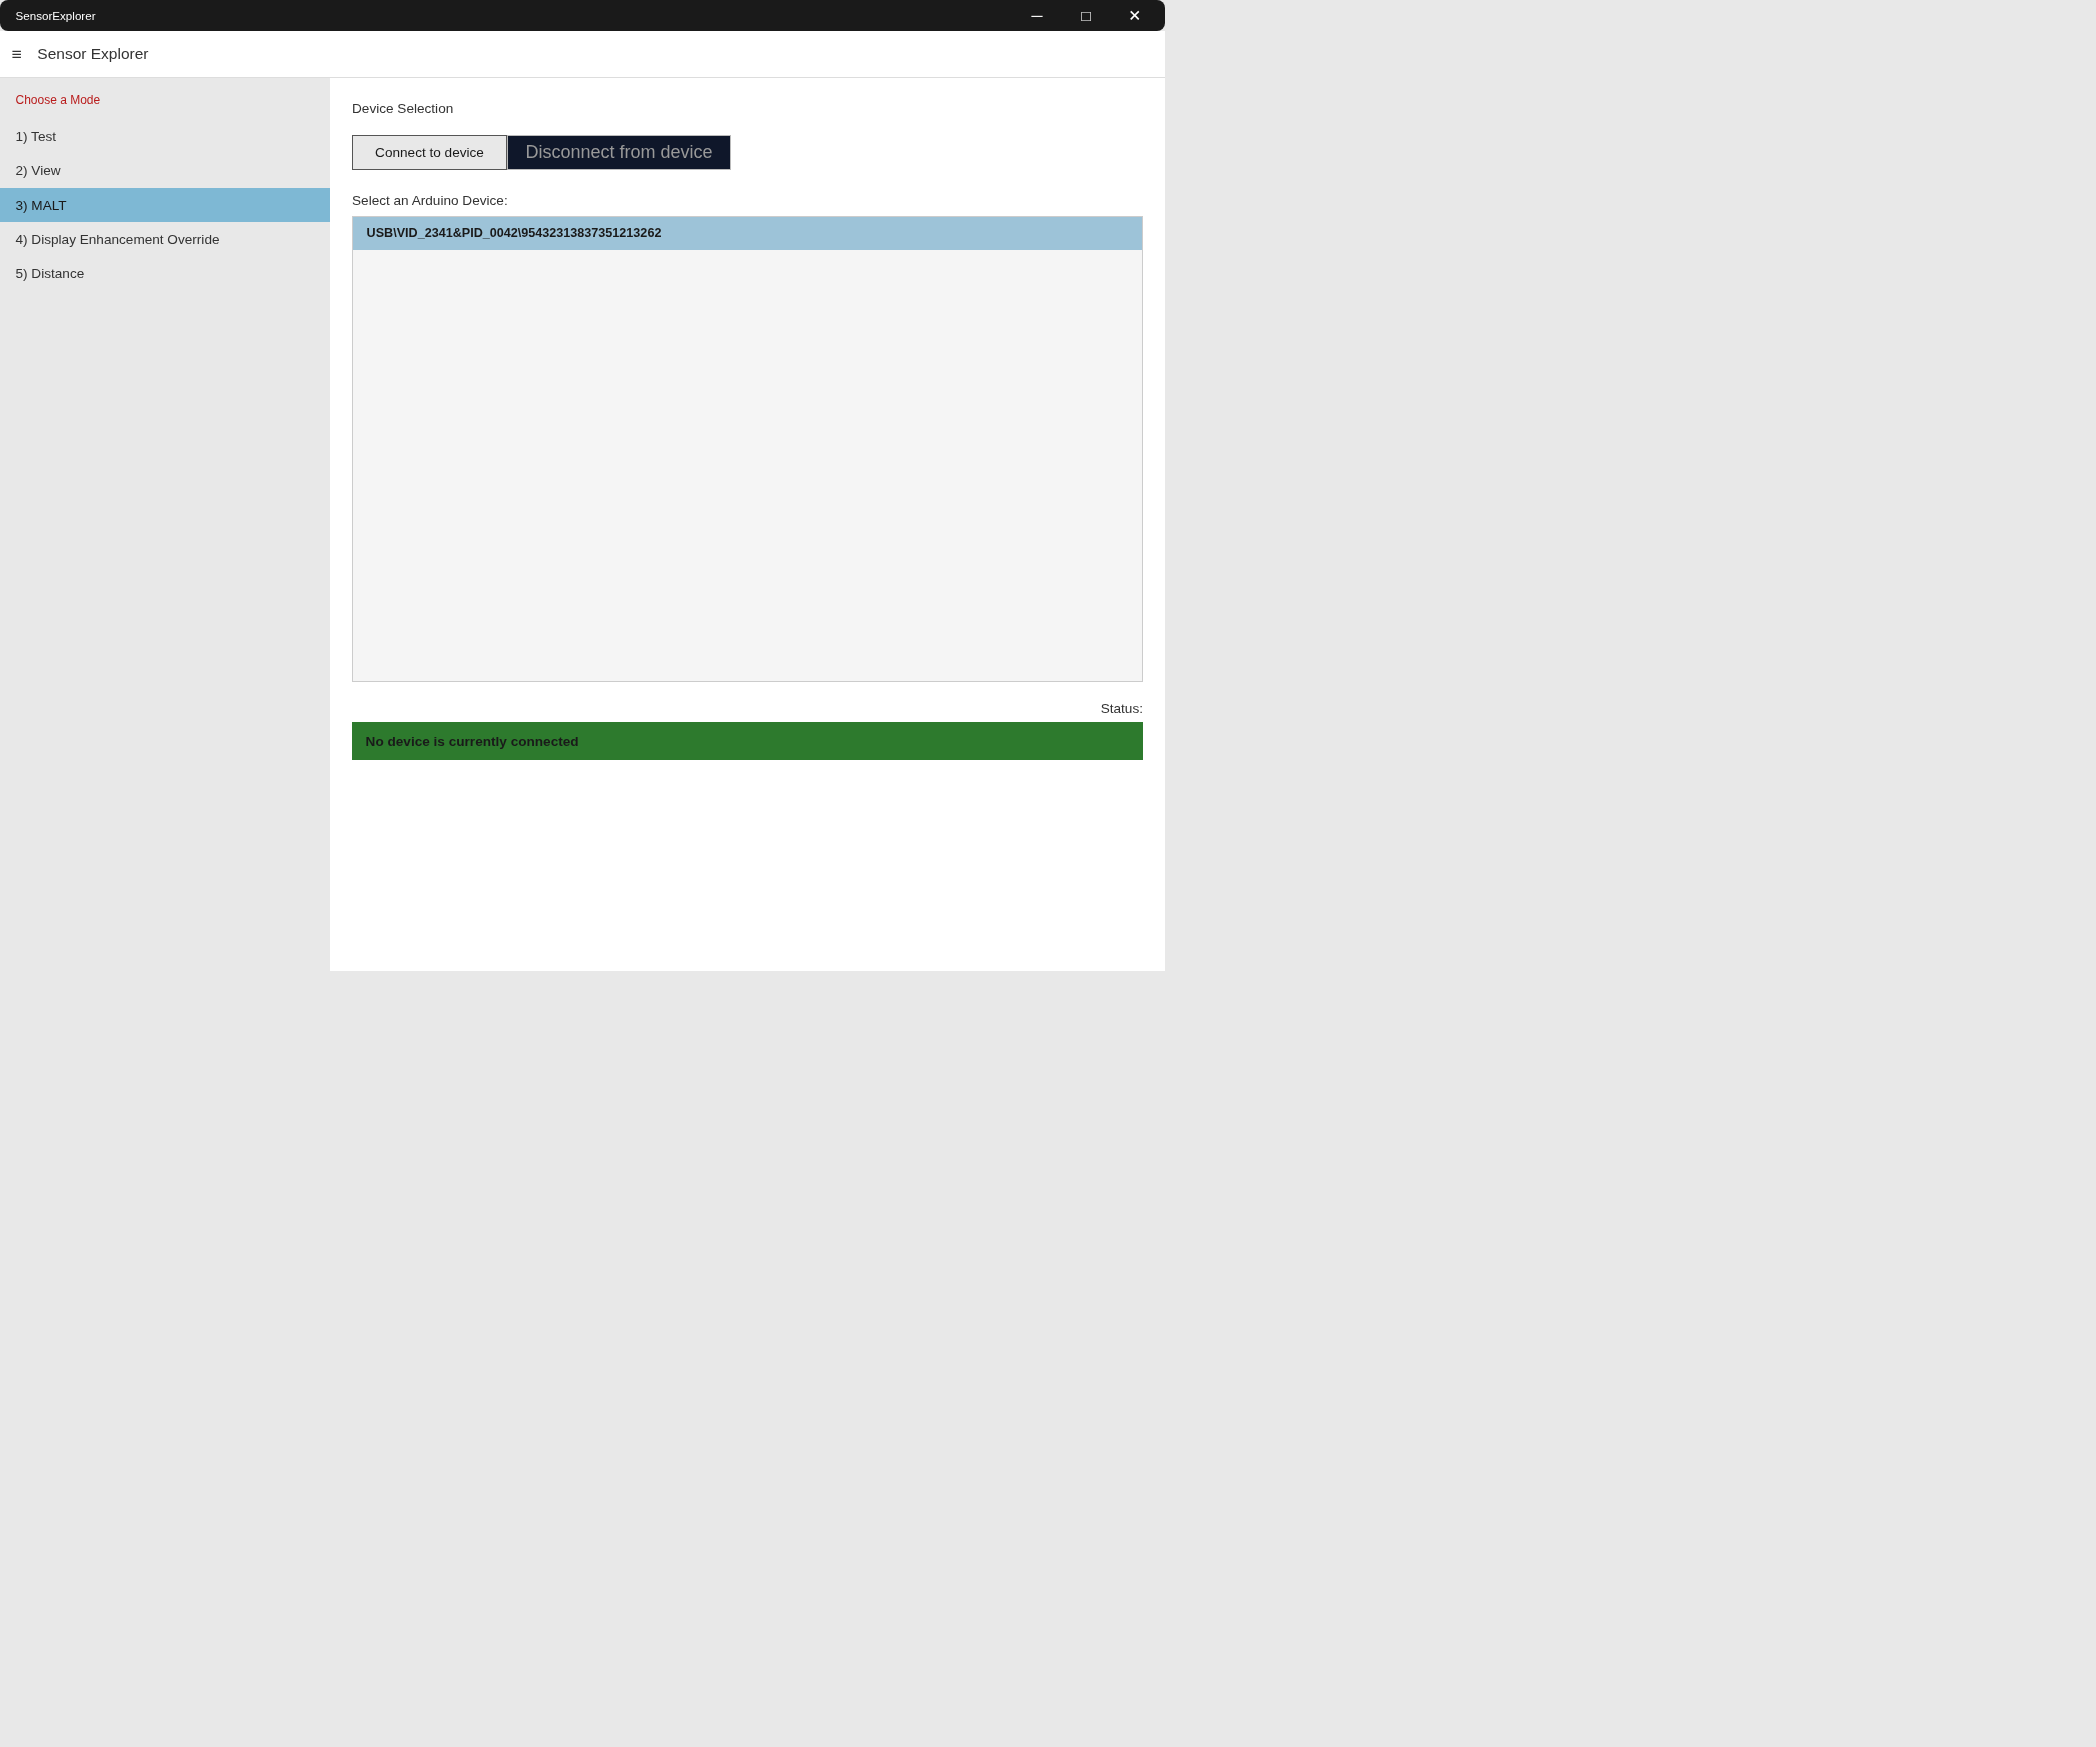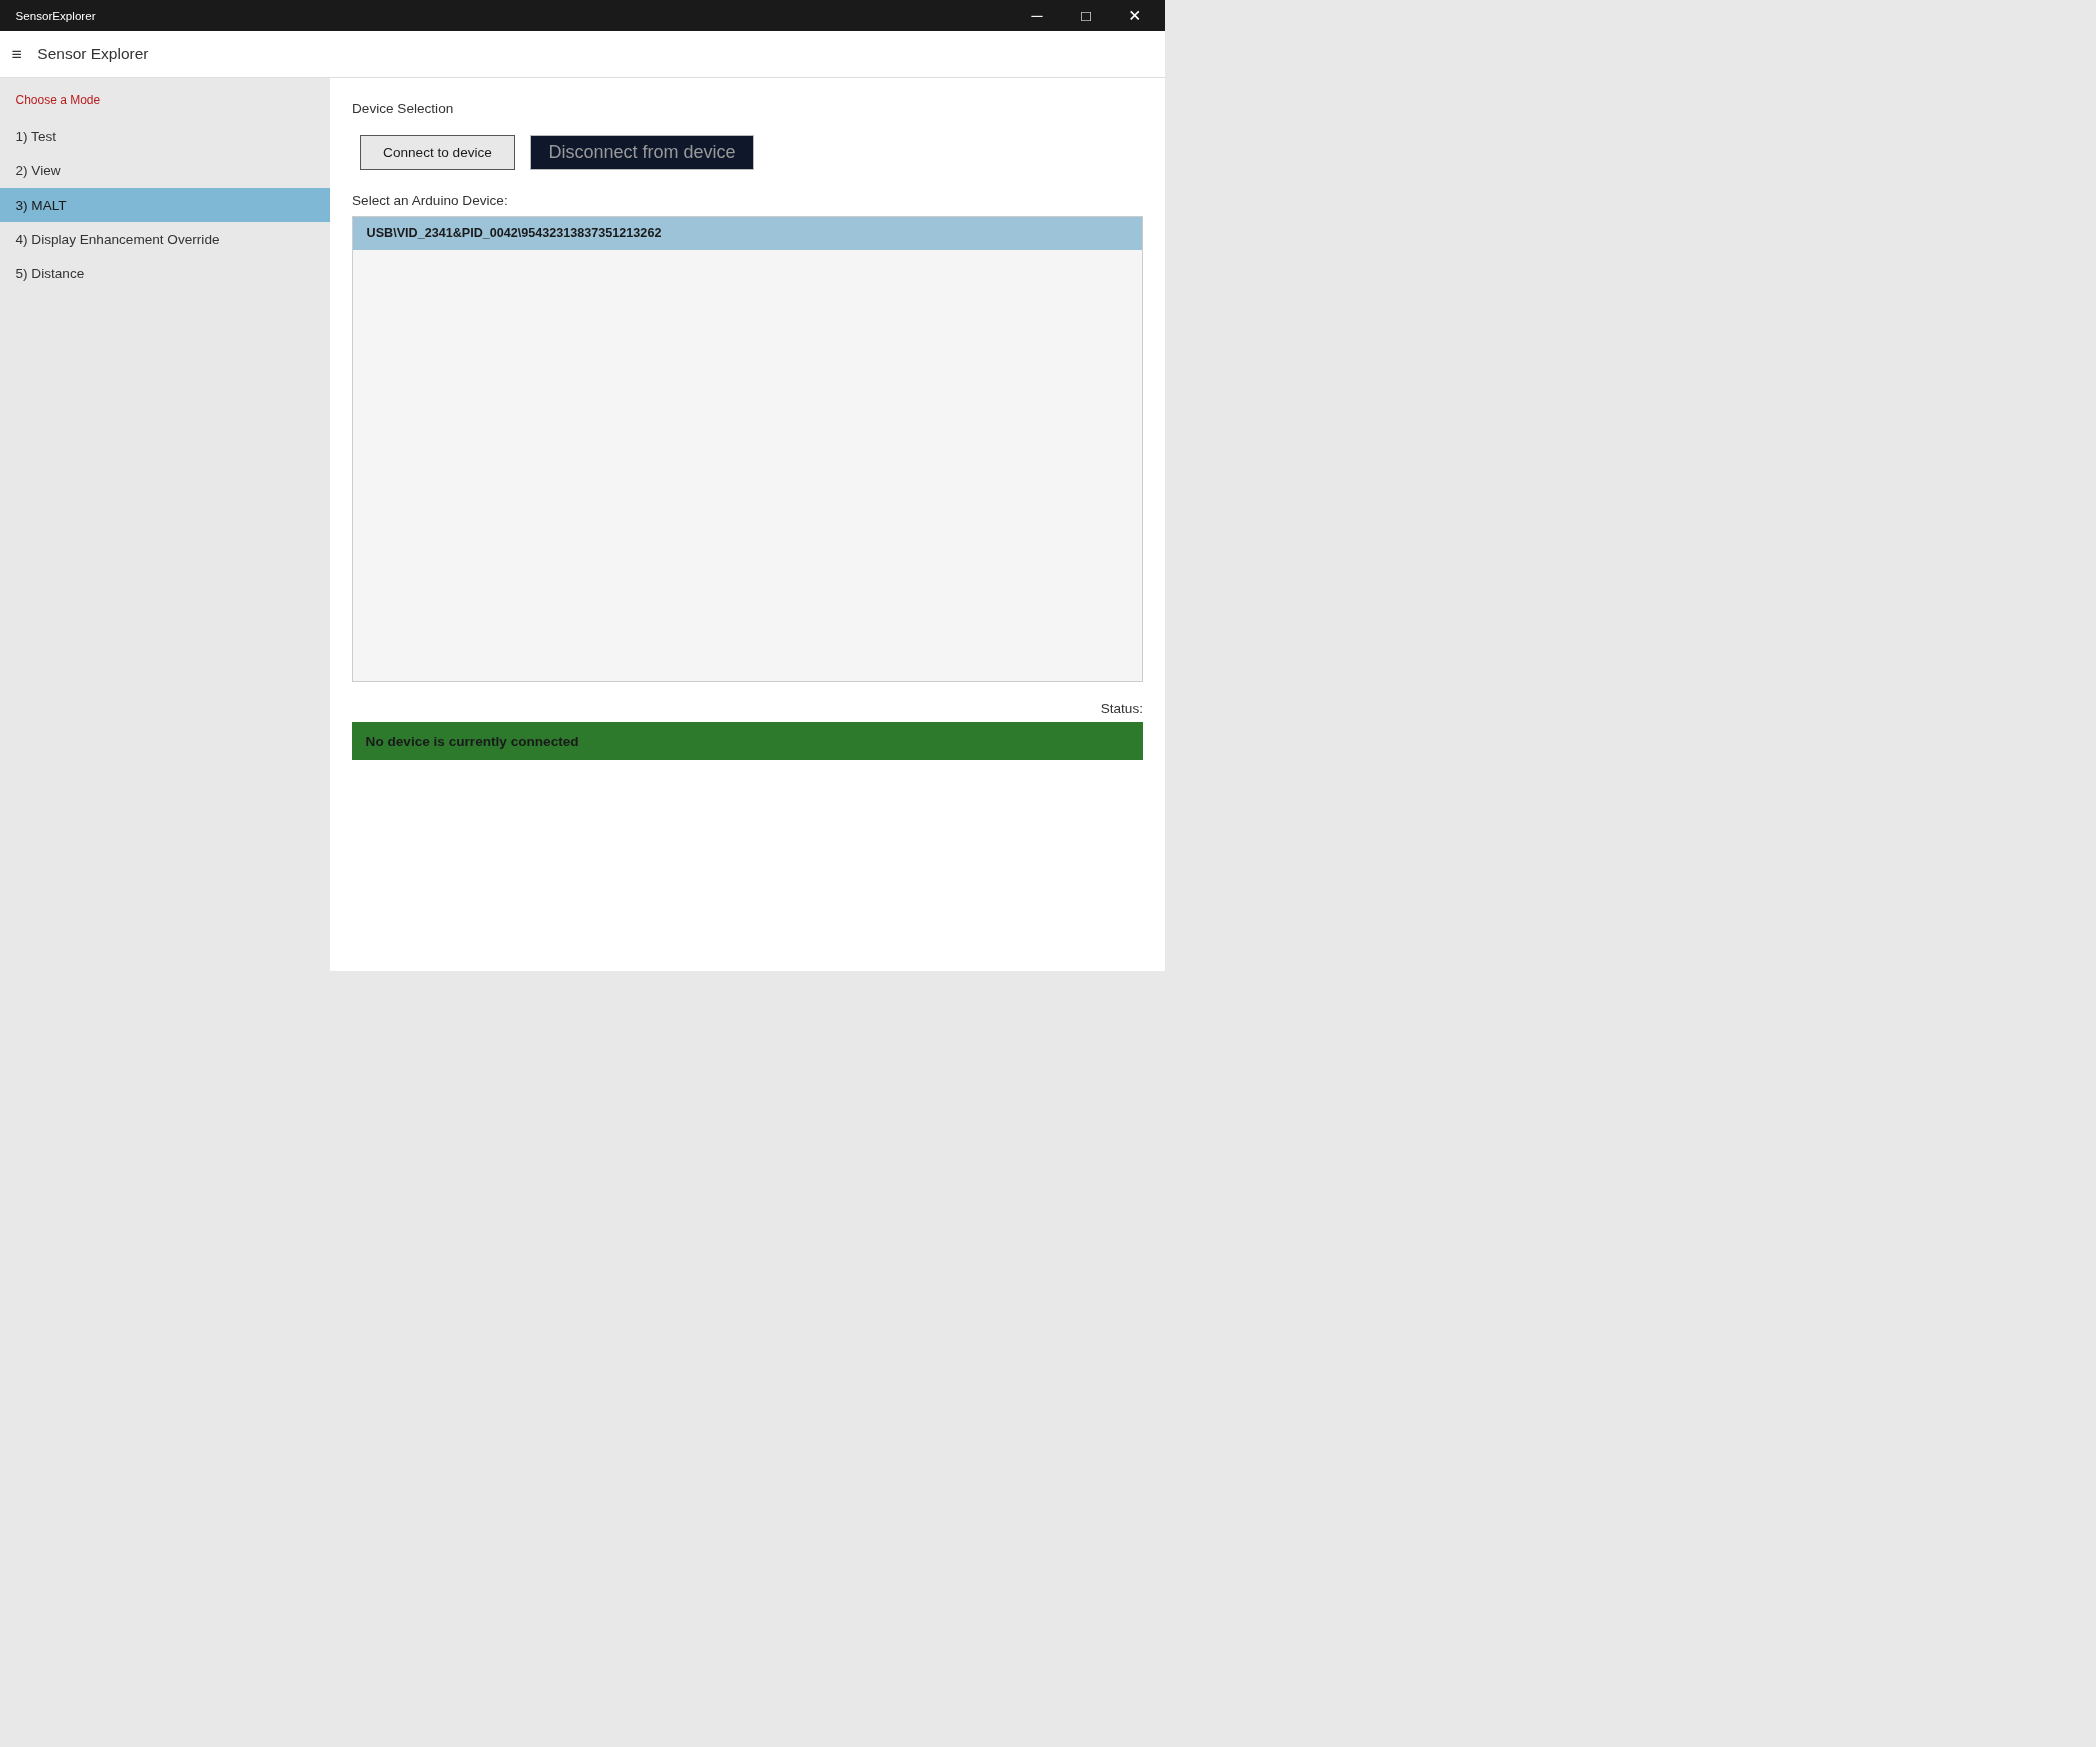--- a/index.html
+++ b/index.html
@@ -13,20 +13,21 @@
     }
     .titlebar {
       background: #1a1a1a;
       color: white;
       height: 31px;
       display: flex;
       align-items: center;
       justify-content: space-between;
       padding: 0 7.8px;
       user-select: none;
+      border-radius: 8px;
     }
     .titlebar-left {
       display: flex;
       align-items: center;
       gap: 7.8px;
       font-size: 11.6px;
     }
     .titlebar-controls {
       display: flex;
       gap: 3.9px;
@@ -113,23 +114,22 @@
       overflow: hidden;
     }
     .section-title {
       font-size: 13.6px;
       color: #333;
       margin-bottom: 19.4px;
       font-weight: 400;
     }
     .button-row {
       display: flex;
-      gap: 15px;
+      gap: 0;
       margin-bottom: 23px;
-      margin-left: 8px;
     }
     .btn-connect {
       padding: 5.8px 17.5px;
       background: #e8e8e8;
       border: 1.9px solid #555;
       cursor: pointer;
       font-size: 13.6px;
       color: #1a1a1a;
       min-width: 155px;
     }

